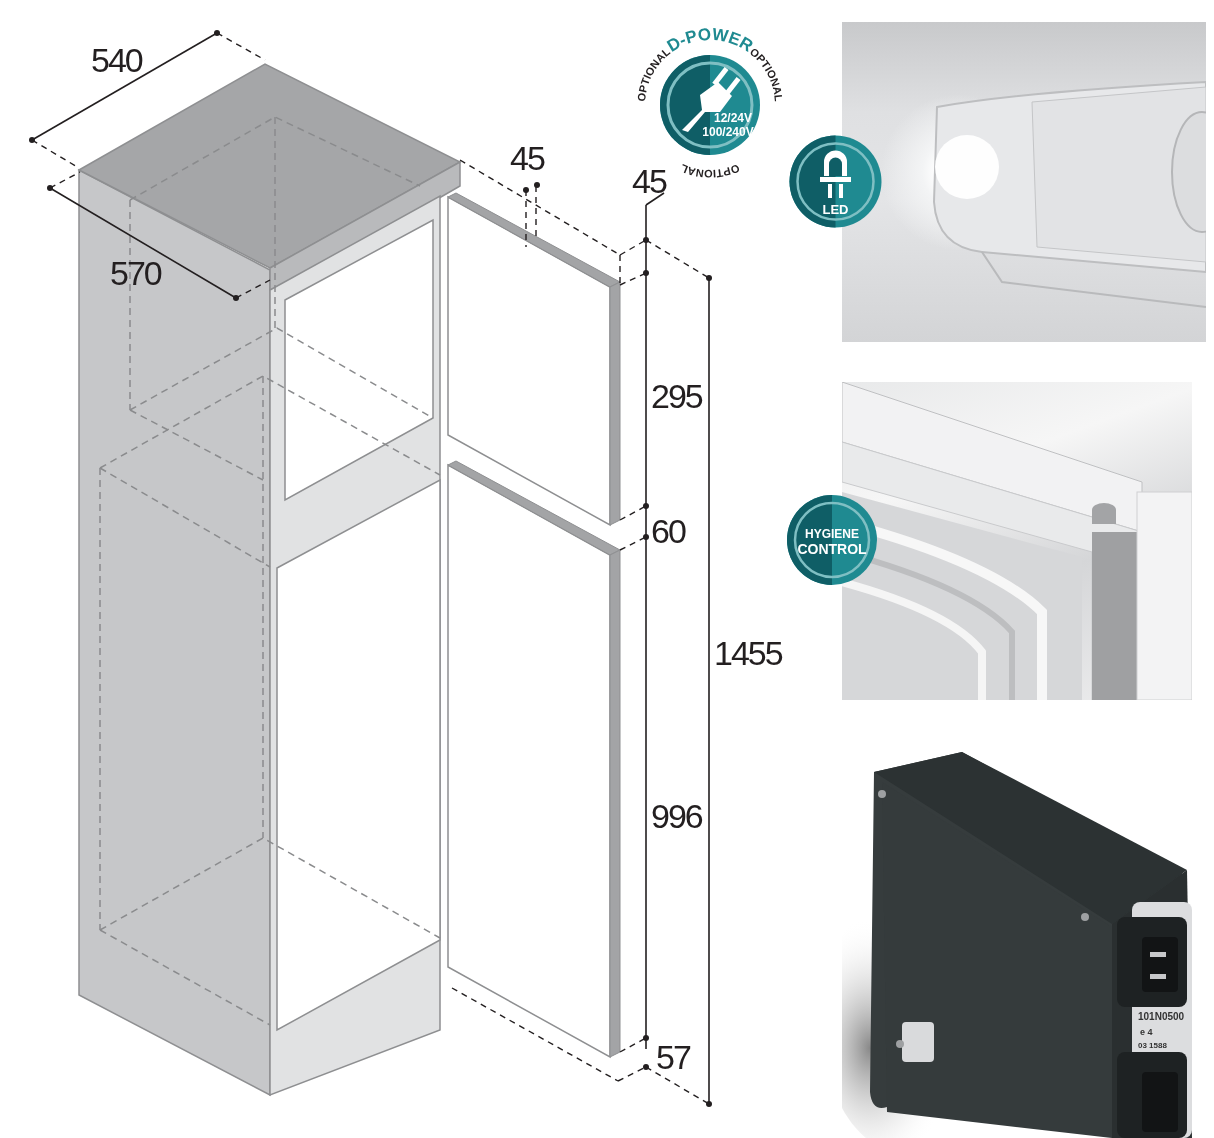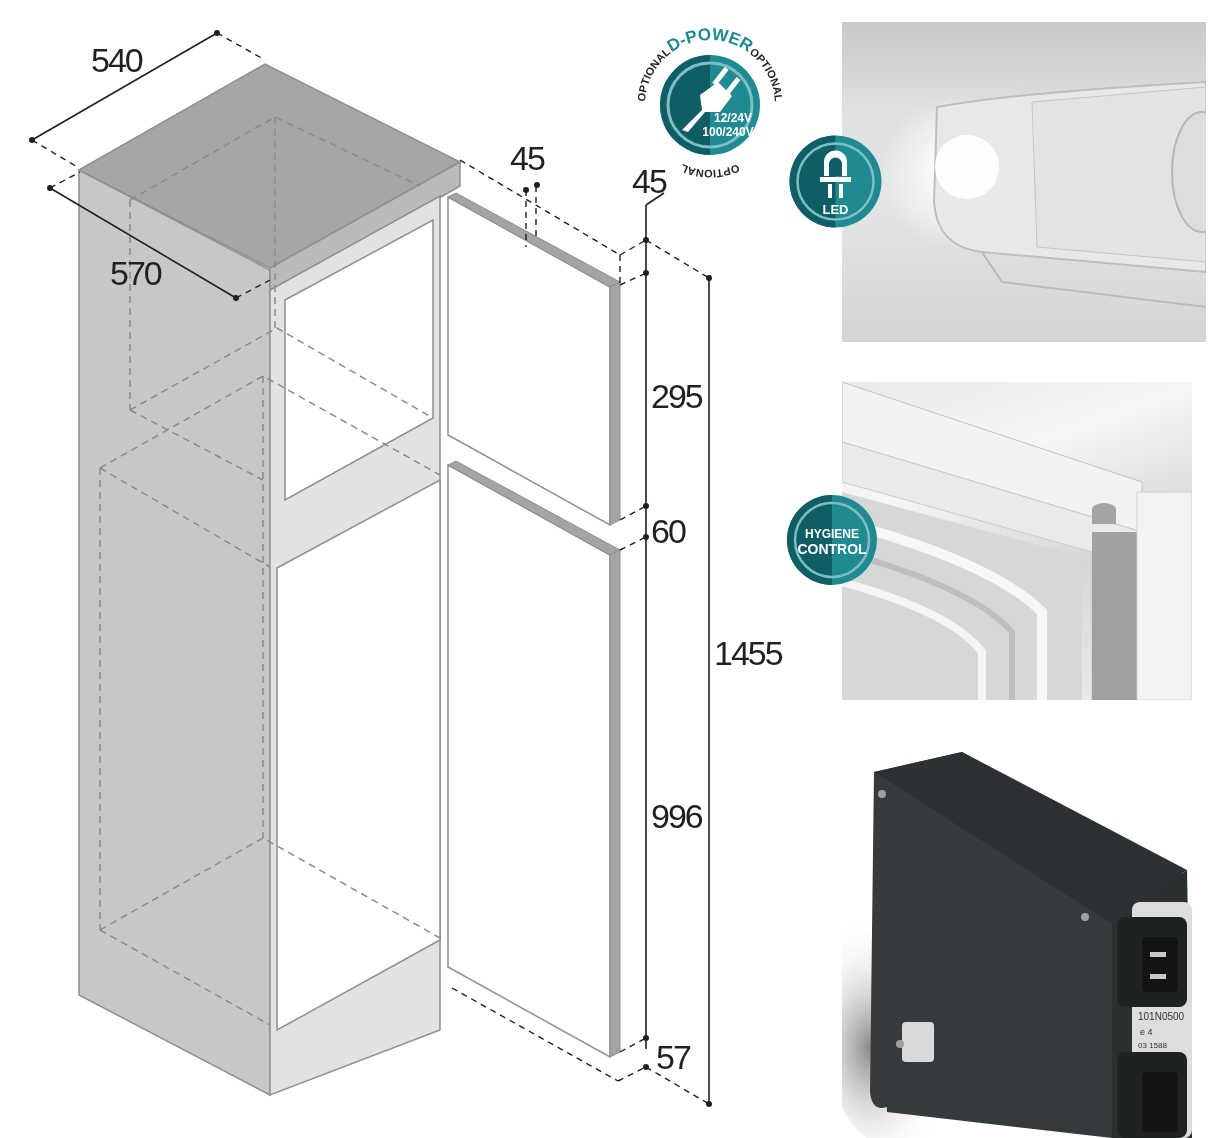--- a/index.html
+++ b/index.html
@@ -7,21 +7,21 @@
          font-family:"Liberation Sans", sans-serif; }
   .abs { position:absolute; }
   svg text { font-family:"Liberation Sans", sans-serif; }
   .dim { font-size:34px; fill:#231f20; letter-spacing:-2px; }
   .photo { position:absolute; overflow:hidden; }
   #photo-led { left:842px; top:22px; width:364px; height:320px;
     background: radial-gradient(circle at 32% 47%, #ffffff 0 7%, #f3f4f5 12%, rgba(230,231,233,0) 26%),
                 linear-gradient(180deg,#c8c9cb 0%,#dfe0e2 28%,#e4e5e7 55%,#d3d4d6 100%); }
   #photo-hygiene { left:842px; top:382px; width:350px; height:318px;
     background: linear-gradient(160deg,#e8e9ea 0%,#f6f6f6 30%,#d5d6d8 60%,#eeeeef 100%); }
-  #photo-module { left:842px; top:752px; width:366px; height:386px; background:#ffffff; }
+  #photo-module { left:842px; top:752px; width:366px; height:386px; background:#ffffff;font-weight:bold; }
   .badge-label { fill:#ffffff; font-weight:bold; }
 </style>
 </head>
 <body>
 
 <svg class="abs" style="left:0;top:0" width="840" height="1138" viewBox="0 0 840 1138">
   <defs>
     <pattern id="none" width="1" height="1"></pattern>
   </defs>
 

